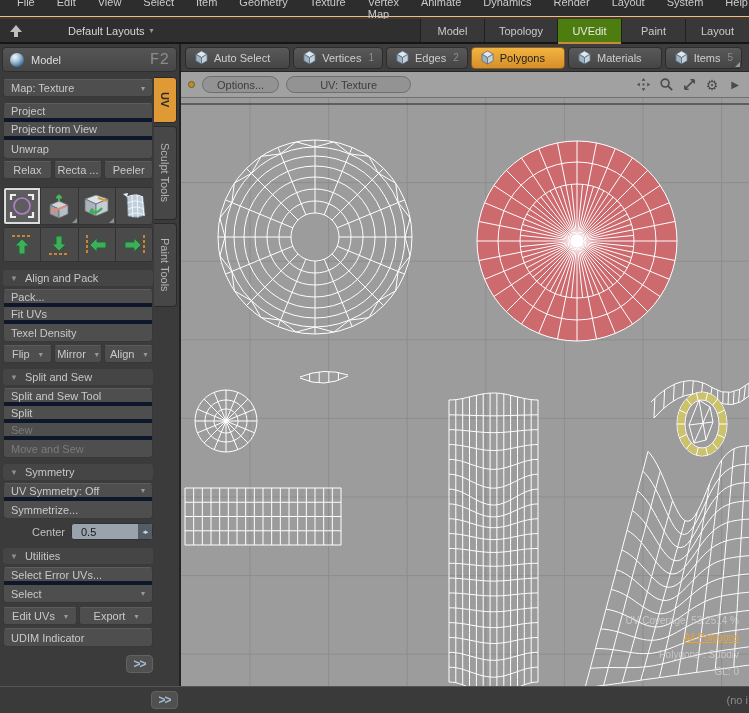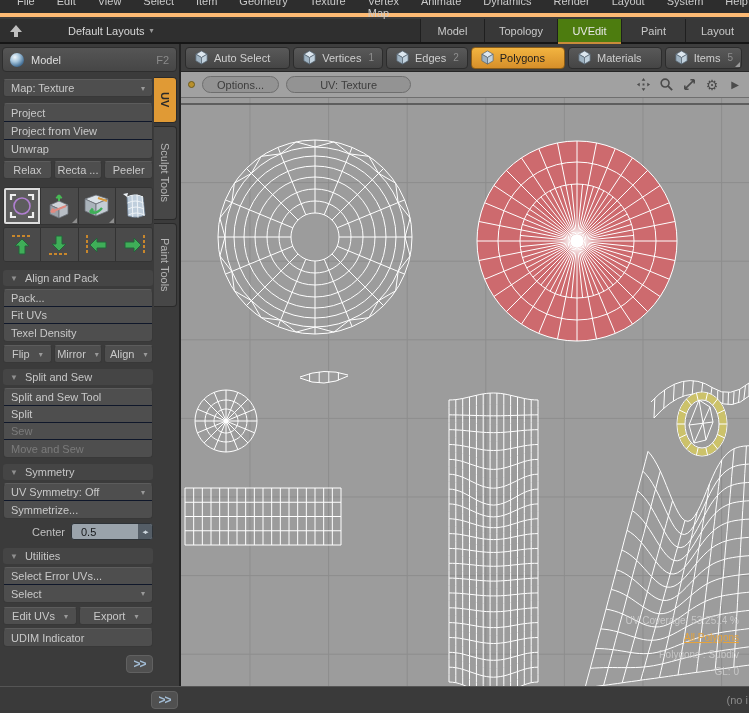--- a/index.html
+++ b/index.html
@@ -1,21 +1,21 @@
 <!DOCTYPE html>
 <html><head>
 <meta charset="utf-8">
 <style>
   * { margin:0; padding:0; box-sizing:border-box; }
   html,body { width:749px; height:713px; }
   body { position:relative; background:#3b3b3b; font-family:"Liberation Sans",sans-serif; overflow:hidden; }
 
   
   .menubar { position:absolute; left:0; top:0; width:749px; height:17px; background:#2d2d2d;
-             border-bottom:4px solid #fdba74; display:flex; align-items:center; padding-left:6px; }
+             border-bottom:1px solid #fdba74; display:flex; align-items:center; padding-left:6px; }
   .menu-item { color:#cbcbcb; font-size:11px; padding:0 11px; cursor:default; }
 
   
   .layoutbar { position:absolute; left:0; top:19px; width:749px; height:25px; background:#2f2f2f;
                border-bottom:2px solid #161616; display:flex; align-items:center; }
   .upicon { width:16px; height:12px; margin-left:8px; }
   .layouts-label { color:#d6d6d6; font-size:11px; margin-left:10px;padding-left:34px; }
   .caret { color:#9a9a9a; font-size:8px; margin-left:5px; }
   .layout-tabs { margin-left:auto; display:flex; height:100%; }
   .ltab { min-width:64px; padding:0 14px; display:flex; align-items:center; justify-content:center;
@@ -37,40 +37,40 @@
   .tsep { width:4px; flex-shrink:0; }
   .action-btn { min-width:110px; }
 
   
   .sidebar { position:absolute; left:0; top:44px; width:181px; height:642px; background:#3b3b3b; border-right:2px solid #232323; }
   .sb-header { margin:3px 2px 0 2px; height:25px; border-radius:4px; background:linear-gradient(#555,#464646);
                border:1px solid #2e2e2e; display:flex; align-items:center; padding:0 7px; gap:7px; }
   .sphere { width:14px; height:14px; border-radius:50%;
             background:radial-gradient(circle at 35% 30%, #f0f7fc 0%, #a7c6dc 35%, #49749a 70%, #22394d 100%); }
   .sb-title { color:#dedede; font-size:11px; }
-  .sb-f2 { margin-left:auto; color:#8b8b8b; font-size:11px; }
+  .sb-f2 { margin-left:auto; color:#8b8b8b; font-size:16px;font-family:Liberation Mono, monospace; }
 
   .sb-col { position:absolute; left:3px; top:35px; width:150px; display:flex; flex-direction:column;justify-content:flex-end; }
   .sb-tabs { position:absolute; right:2px; top:33px; width:23px; display:flex; flex-direction:column; gap:3px; }
   .vtab { width:23px; writing-mode:vertical-rl; display:flex; align-items:center; justify-content:center;
           background:#474747; color:#b5b5b5; font-size:11px; border:1px solid #2a2a2a; border-left:none;
           border-radius:0 4px 4px 0; }
   .vtab:nth-child(1){ height:46px; }
   .vtab:nth-child(2){ height:94px; }
   .vtab:nth-child(3){ height:84px; }
   .vtab.active { background:#e09a35; color:#2a2a2a; font-weight:bold; }
 
   .drop { height:18px; background:#4e4e4e; border:1px solid #383838; border-top-color:#5c5c5c; border-radius:3px;
           color:#c9c9c9; font-size:11px; display:flex; align-items:center; padding:0 7px; }
   .drop .caret { margin-left:auto; }
   .mb6{margin-bottom:6px}.mb2{margin-bottom:2px}.mb8{margin-bottom:8px}.mb3{margin-bottom:3px}.mb4{margin-bottom:4px}
 
   .stack { background:#4e4e4e; border:1px solid #383838; border-top-color:#5c5c5c; border-radius:4px; overflow:hidden; }
   .stack .sbtn { height:17px; display:flex; align-items:center; padding:0 7px; color:#c9c9c9; font-size:11px;
-                 border-bottom:1px solid #0f172a; position:relative; }
+                 border-bottom:4px solid #0f172a; position:relative; }
   .stack .sbtn:last-child { border-bottom:none; }
   .stack .sbtn.disabled { color:#7b7b7b; }
   .stack3 .sbtn { height:18px; }
 
   .btnrow { display:flex; gap:2px; }
   .btnrow .rbtn { flex:1; height:18px; background:#4e4e4e; border:1px solid #383838; border-top-color:#5c5c5c;
                   border-radius:3px; color:#c9c9c9; font-size:11px; display:flex; align-items:center; justify-content:center; gap:4px; }
 
   .iconrow { display:flex; background:#454545; border:1px solid #333; border-radius:3px; overflow:hidden; }
   .toolbtn { flex:1; height:36px; display:flex; align-items:center; justify-content:center; border-right:1px solid #333;

